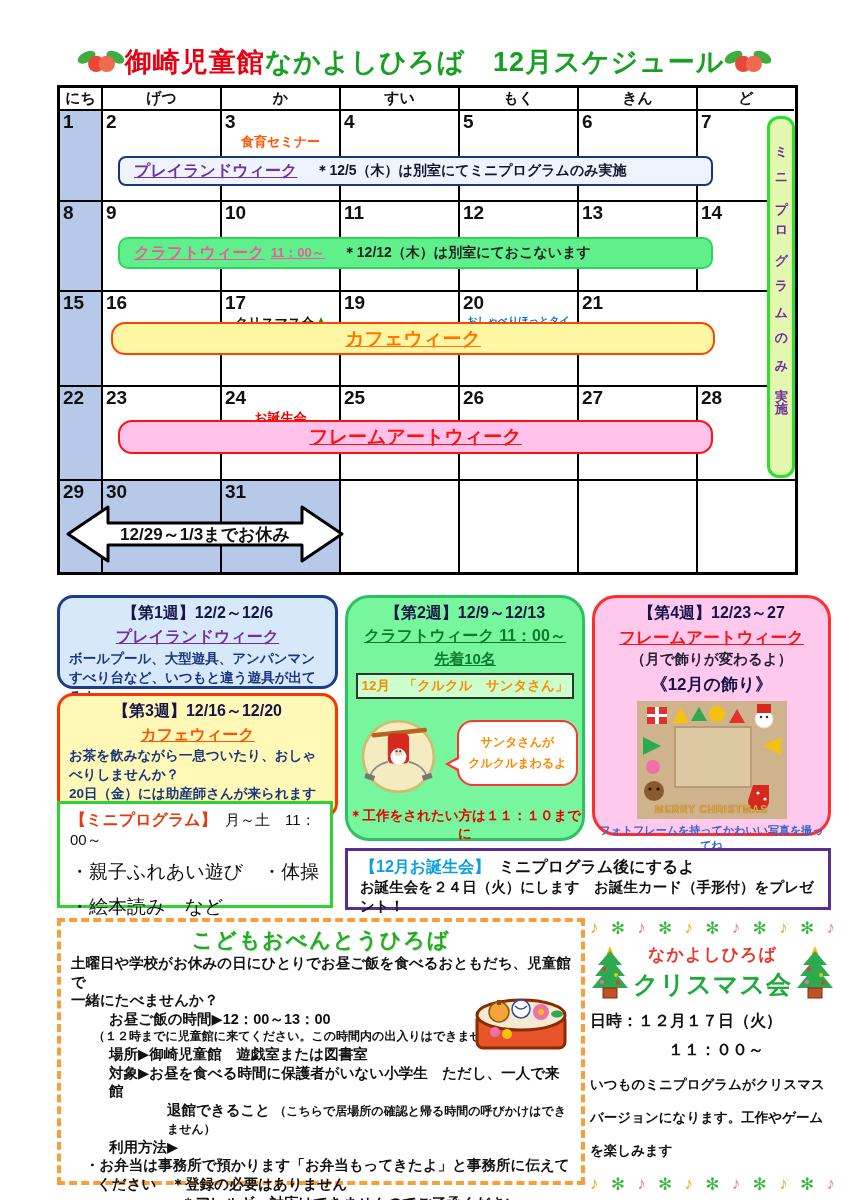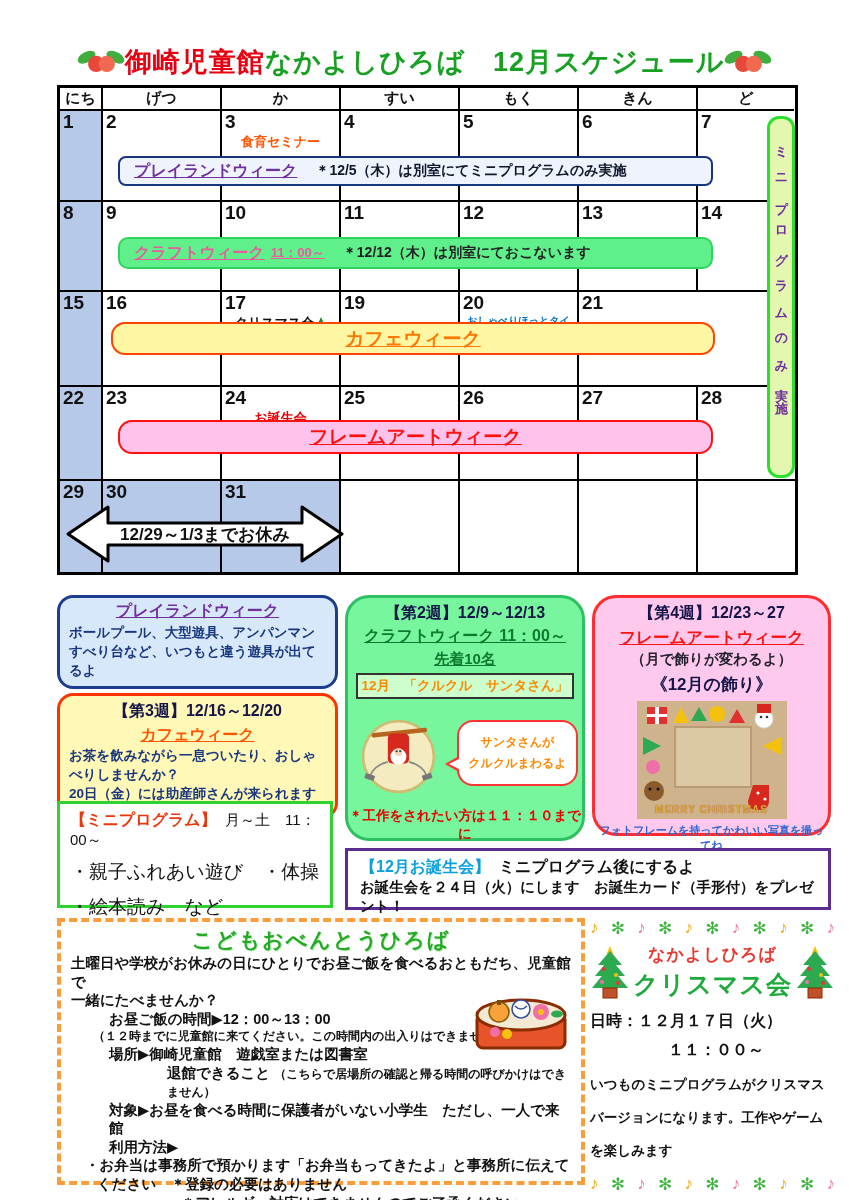--- a/index.html
+++ b/index.html
@@ -216,20 +216,21 @@
             <div class="arrow-text">12/29～1/3までお休み</div>
           </div>
         </div>
       </div>
     <div class="mini-bar">
       <span>ミニプログラムのみ実施</span>
     </div>
   </div>
 
   <div class="ibox" id="box-week1">
+    <div class="bx-title">【第1週】12/2～12/6</div>
     <div class="bx-name">プレイランドウィーク</div>
     <div class="bx-body">ボールプール、大型遊具、アンパンマンすべり台など、いつもと違う遊具が出てるよ</div>
   </div>
 
   <div class="ibox" id="box-week3">
     <div class="bx-title">【第3週】12/16～12/20</div>
     <div class="bx-name">カフェウィーク</div>
     <div class="bx-body"><span>お茶を飲みながら一息ついたり、おしゃべりしませんか？</span><br>
       <span>20日（金）には助産師さんが来られますよ</span></div>
   </div>
@@ -313,23 +314,23 @@
     <div class="bd-body">お誕生会を２４日（火）にします　お誕生カード（手形付）をプレゼント！</div>
   </div>
 
   <div class="ibox" id="bento">
     <div class="bn-title">こどもおべんとうひろば</div>
     <div class="bn-line">土曜日や学校がお休みの日にひとりでお昼ご飯を食べるおともだち、児童館で</div>
     <div class="bn-line">一緒にたべませんか？</div>
     <div class="bn-line ind1">お昼ご飯の時間▶12：00～13：00</div>
     <div class="bn-small ind2">（１２時までに児童館に来てください。この時間内の出入りはできません）</div>
     <div class="bn-line ind1">場所▶御崎児童館　遊戯室または図書室</div>
+    <div class="bn-line ind1">対象▶お昼を食べる時間に保護者がいない小学生　ただし、一人で来館</div>
     <div class="bn-line ind3"><span>退館できること</span>
       <span class="bn-small">（こちらで居場所の確認と帰る時間の呼びかけはできません）</span></div>
-    <div class="bn-line ind1">対象▶お昼を食べる時間に保護者がいない小学生　ただし、一人で来館</div>
     <div class="bn-line ind1">利用方法▶</div>
     <div class="bn-line ind4">・お弁当は事務所で預かります「お弁当もってきたよ」と事務所に伝えて</div>
     <div class="bn-line ind5">ください　＊登録の必要はありません</div>
     <div class="bn-line ind6">＊アレルギー対応はできませんのでご了承ください</div>
 
     <svg class="bento-art" viewBox="0 0 100 72">
       <rect x="6" y="30" width="88" height="34" rx="6" fill="#e8542a" stroke="#8a2b00" stroke-width="3"></rect>
       <ellipse cx="50" cy="31" rx="44" ry="15" fill="#f4e9d2" stroke="#8a2b00" stroke-width="3"></ellipse>
       <circle cx="28" cy="28" r="10" fill="#f7a23b" stroke="#8a5a00" stroke-width="1.5"></circle>
       <rect x="26" y="16" width="4" height="5" fill="#7a4a12"></rect>

